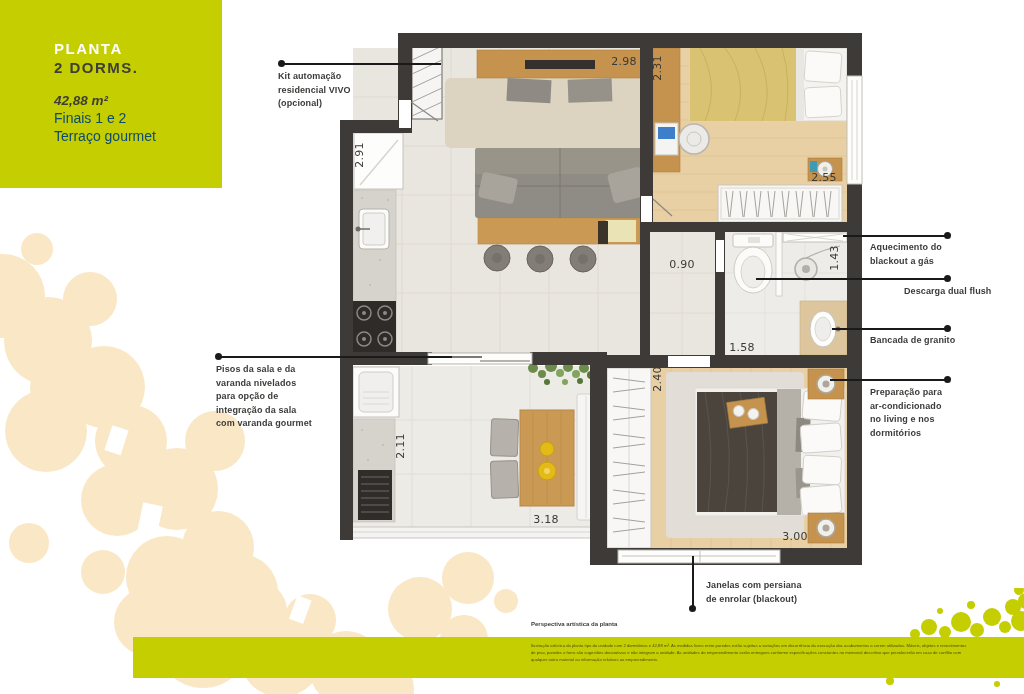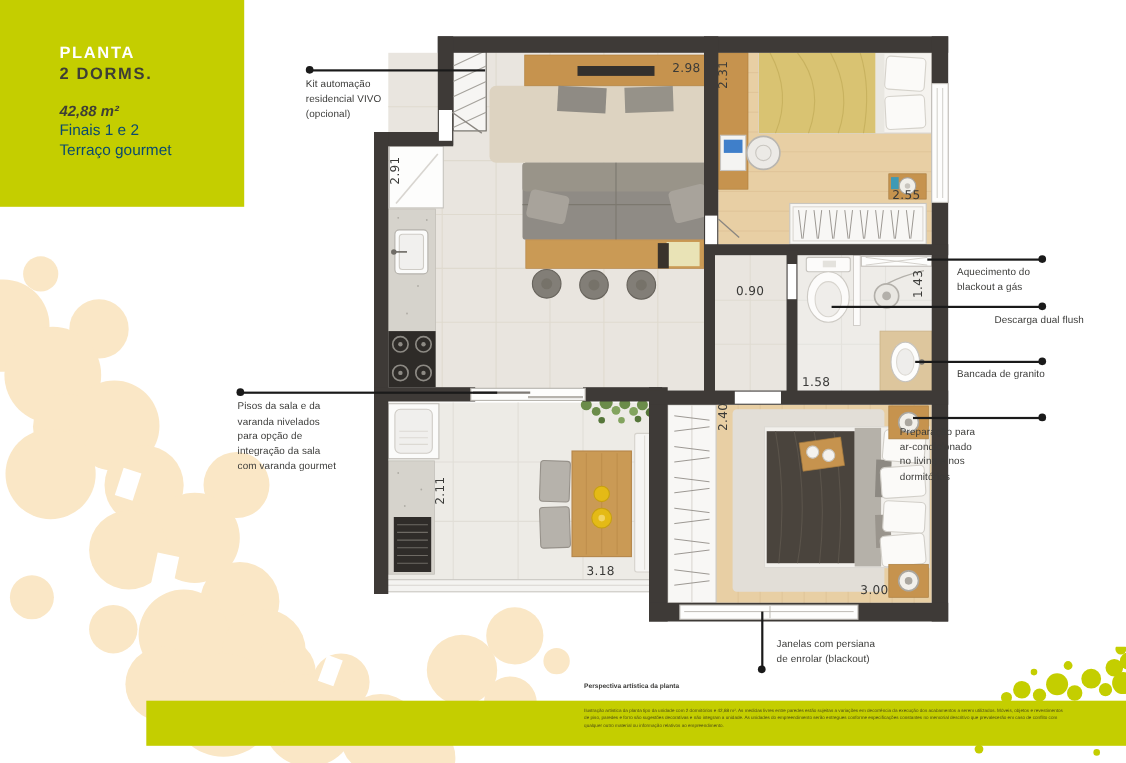--- a/index.html
+++ b/index.html
@@ -10,21 +10,21 @@
   .title-block{position:absolute;left:0;top:0;width:222px;height:188px;background:#c4ce00;
                box-sizing:border-box;padding:40px 0 0 54px;}
   .t-line1{font-size:15px;font-weight:bold;letter-spacing:1.5px;color:#ffffff;line-height:1.25;}
   .t-line2{font-size:15px;font-weight:bold;letter-spacing:1.5px;color:#3e3e35;line-height:1.25;}
   .t-area{font-size:13.5px;font-weight:bold;color:#3e3e35;margin-top:14px;line-height:1.3;font-style:italic;}
   .t-sub{font-size:14px;color:#0c4a6e;line-height:1.3;}
   
   .lead-h{position:absolute;height:1.5px;background:#1a1a1a;}
   .lead-v{position:absolute;width:1.5px;background:#1a1a1a;}
   .lead-dot{position:absolute;width:7px;height:7px;border-radius:50%;background:#1a1a1a;}
-  .callout-label{position:absolute;font-size:9px;font-weight:400;color:#3b3b39;
+  .callout-label{position:absolute;font-size:9px;font-weight:700;color:#3b3b39;
                  line-height:1.5;white-space:pre-line;letter-spacing:.1px;}
   
   .caption{position:absolute;left:531px;top:621px;font-size:6px;font-weight:bold;color:#3b3b39;}
   .green-bar{position:absolute;left:133px;top:637px;width:891px;height:41px;background:#c4ce00;}
   .disclaimer{position:absolute;left:531px;top:642px;width:486px;font-size:4.2px;
               line-height:1.7;color:#4e4e14;white-space:pre-line;letter-spacing:0;}
 </style>
 </head>
 <body>
 
@@ -360,21 +360,21 @@
 
   <div>
     <div class="lead-h" style="left:832px;top:328px;width:116px;"></div>
     <div class="lead-dot" style="left:944px;top:325px;"></div>
     <div class="callout-label" style="left:870px;top:334px;width:130px;">Bancada de granito</div>
   </div>
 
   <div>
     <div class="lead-h" style="left:830px;top:379px;width:118px;"></div>
     <div class="lead-dot" style="left:944px;top:376px;"></div>
-    <div class="callout-label" style="left:818px;top:386px;width:110px;">Preparação para
+    <div class="callout-label" style="left:870px;top:386px;width:110px;">Preparação para
 ar-condicionado
 no living e nos
 dormitórios</div>
   </div>
 
   <div>
     <div class="lead-v" style="left:692px;top:556px;height:53px;"></div>
     <div class="lead-dot" style="left:689px;top:605px;"></div>
     <div class="callout-label" style="left:706px;top:579px;width:140px;">Janelas com persiana
 de enrolar (blackout)</div>

